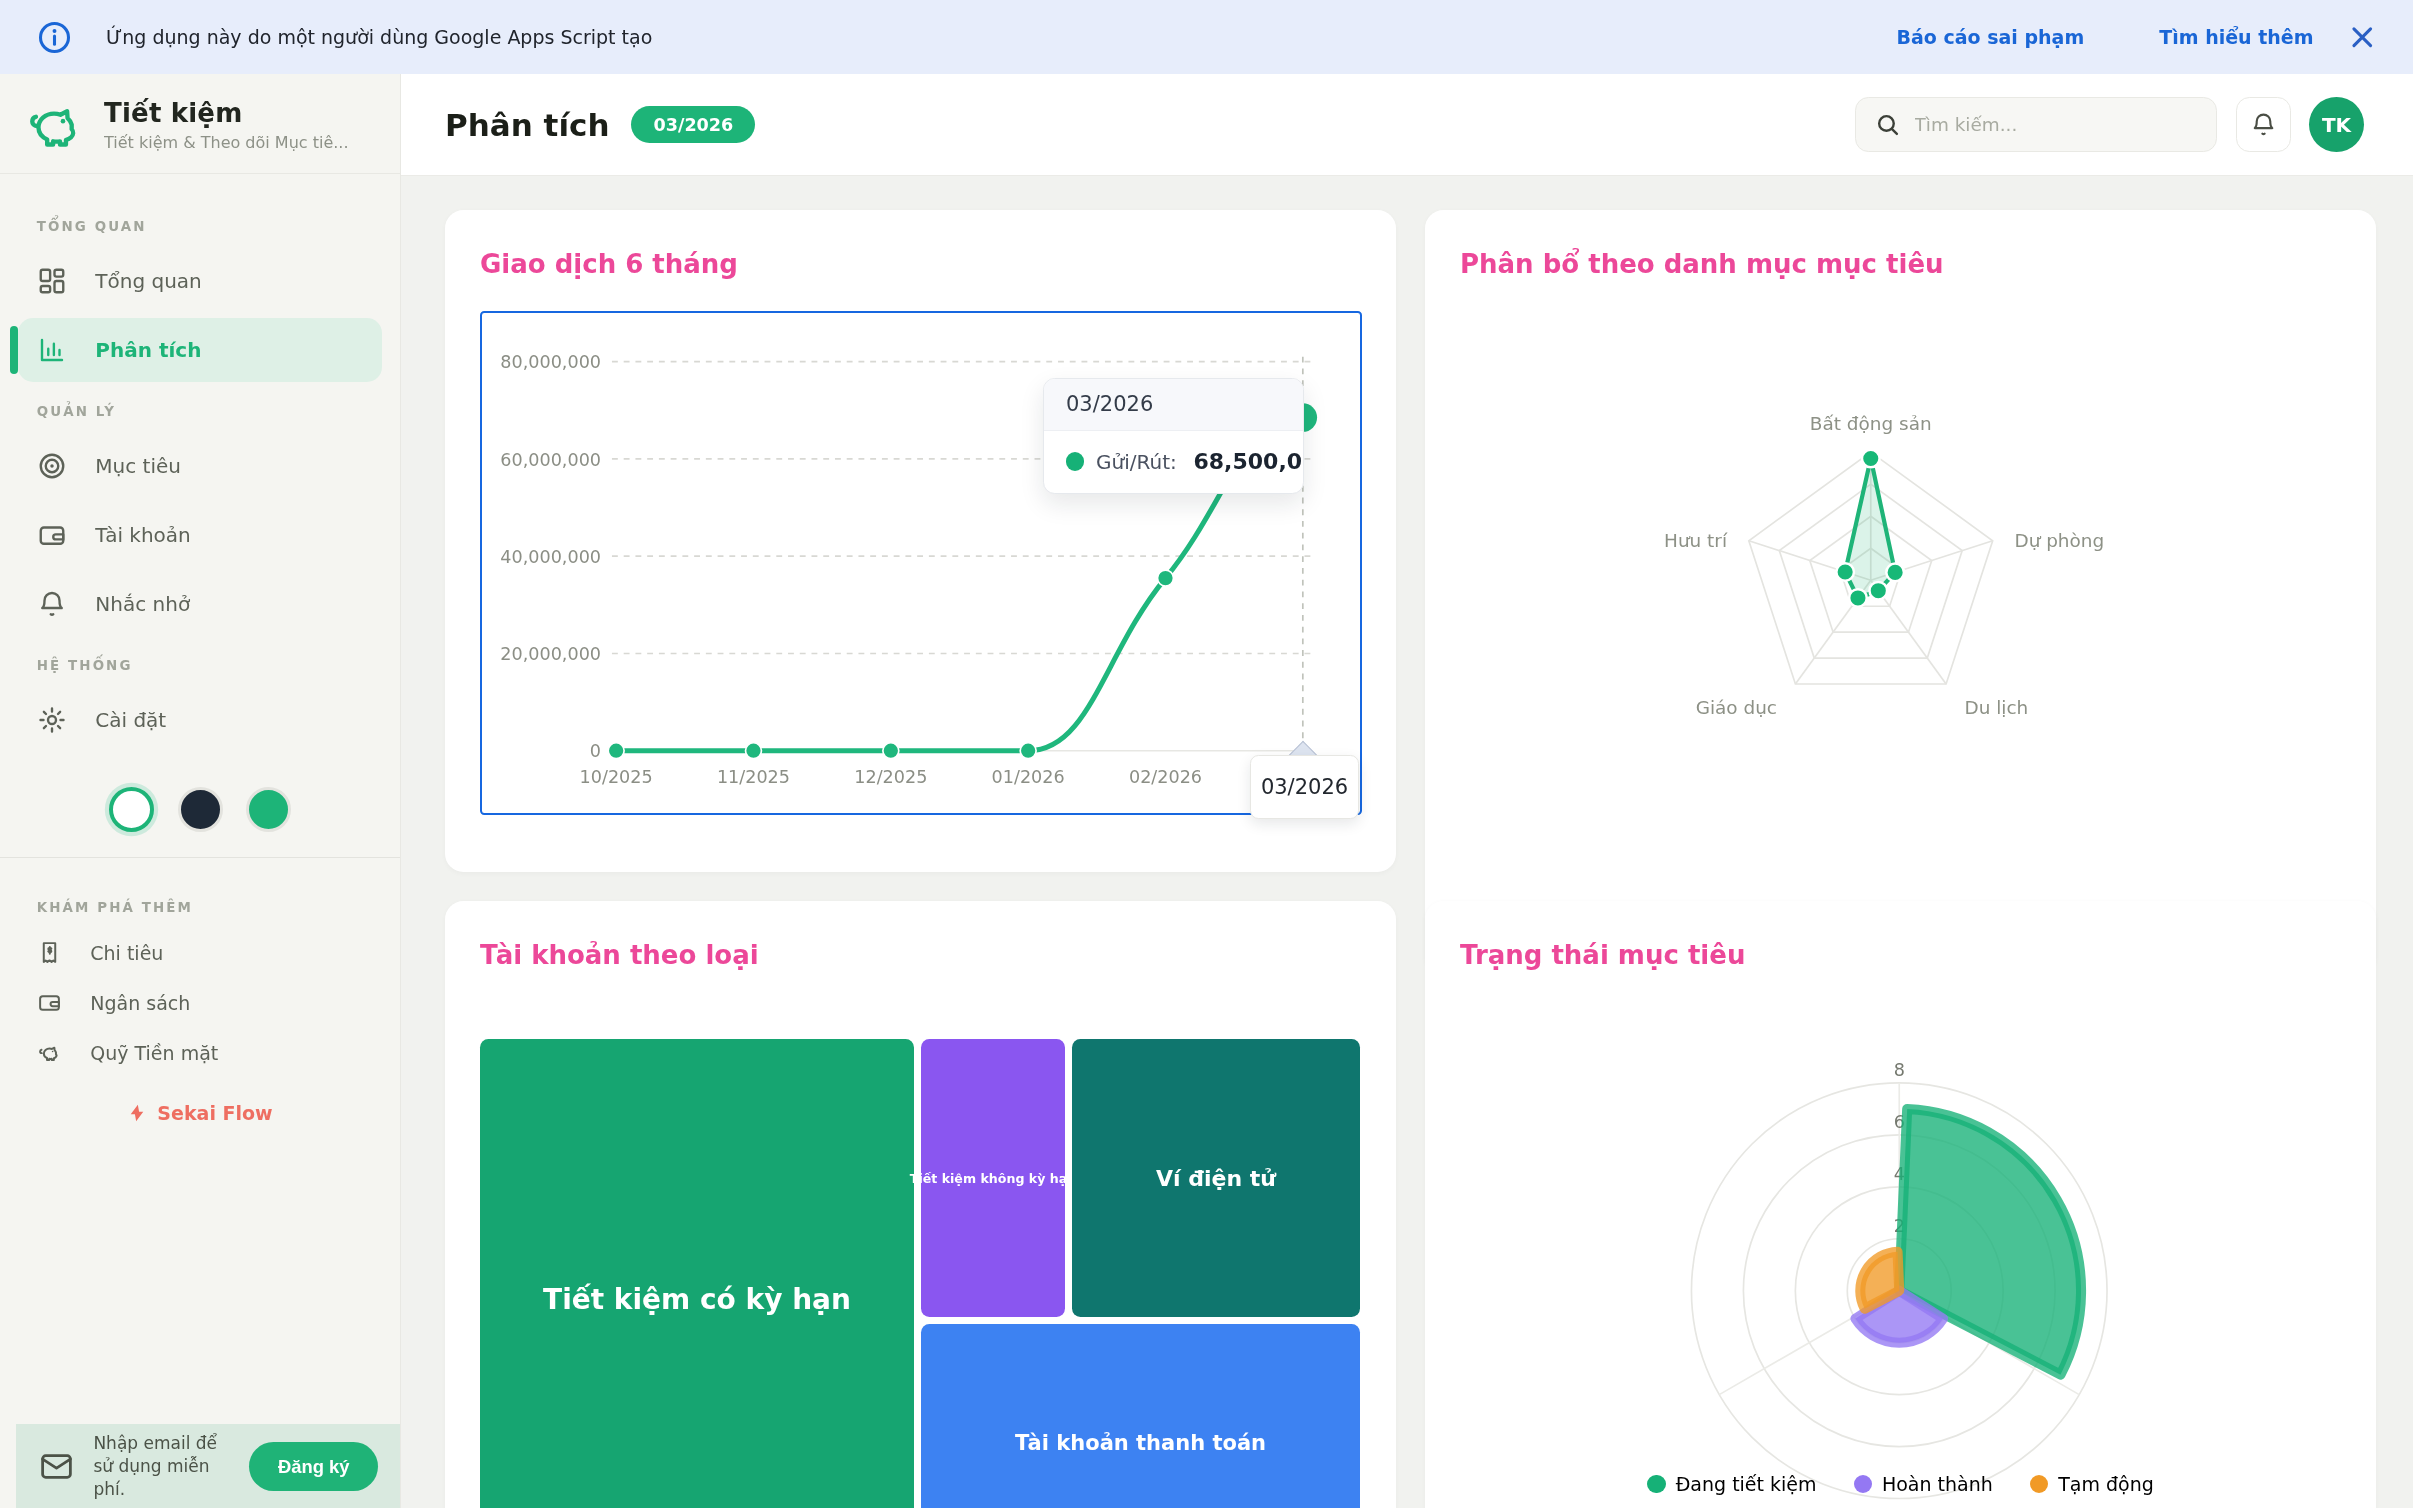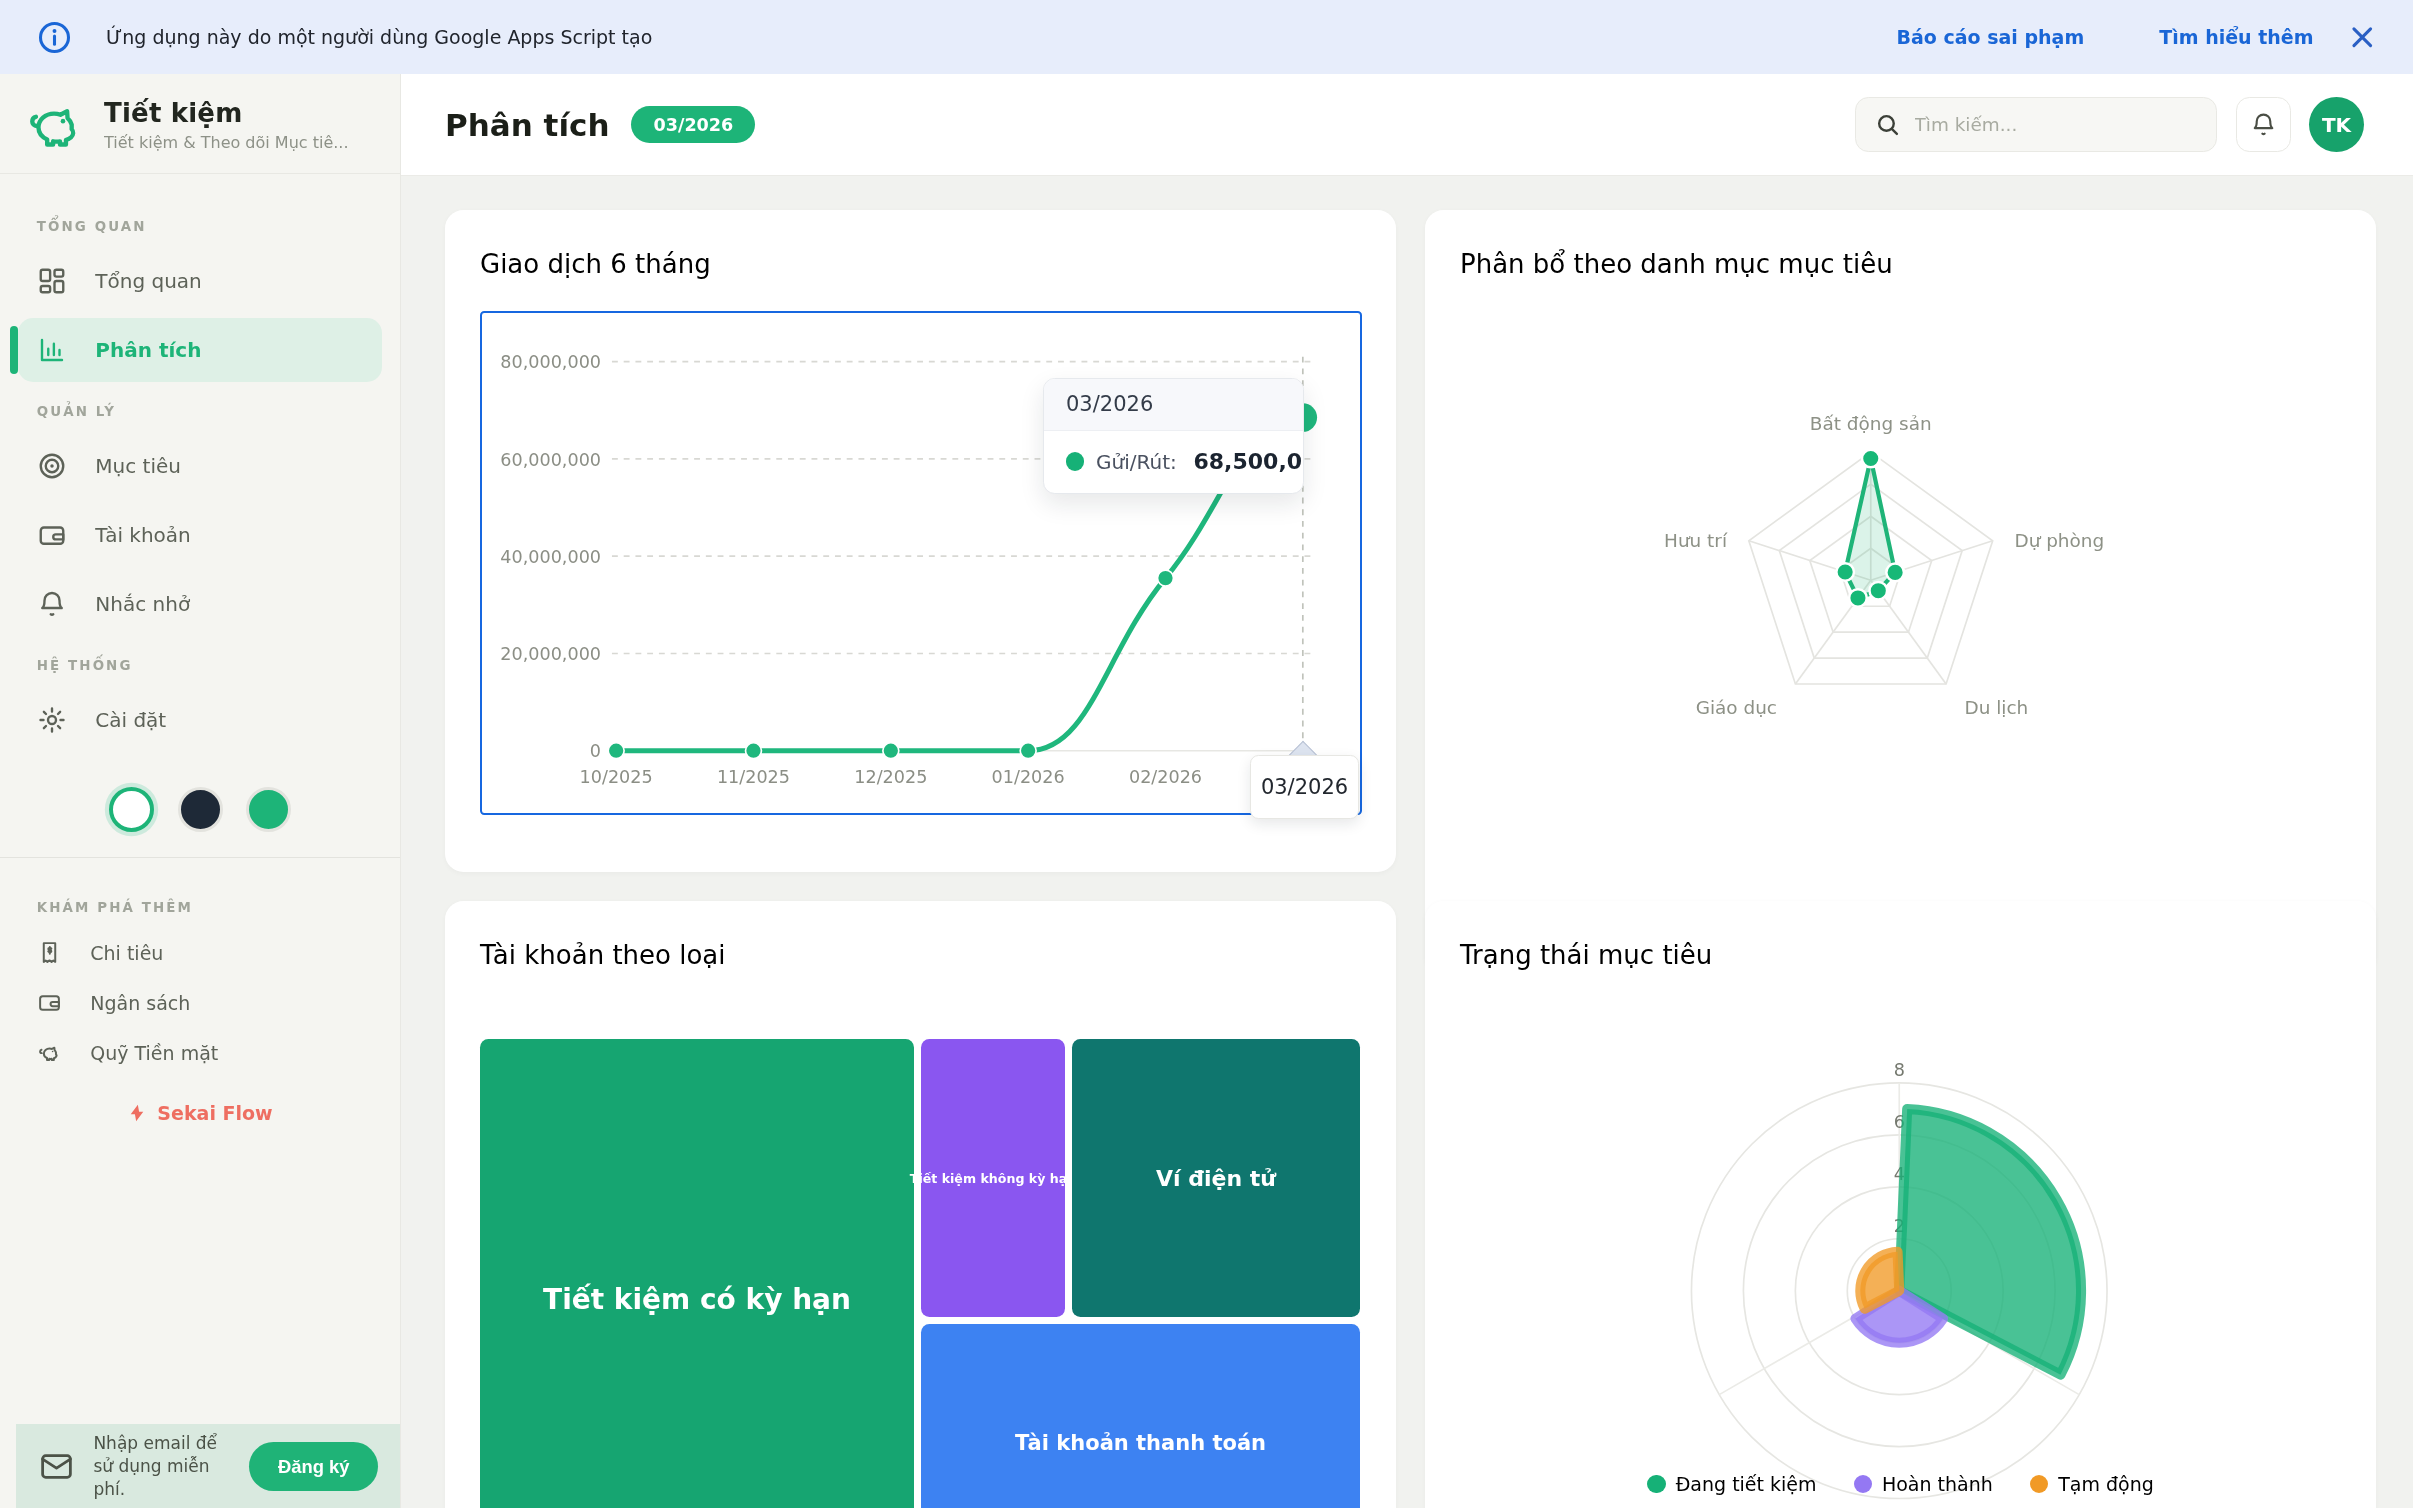--- a/index.html
+++ b/index.html
@@ -50,21 +50,21 @@
   .search-box svg { width:25px; height:25px; color:#3c4038; flex:none; }
   .search-box input { border:none; outline:none; background:transparent; font-size:18.4px; color:#3c4038; width:100%; font-family:inherit; }
   .search-box input::placeholder { color:#a8aba1; }
   .icon-btn { width:55px; height:55px; background:#fff; border:0.8px solid #e9e9e4; border-radius:13.4px; display:flex; align-items:center; justify-content:center; cursor:pointer; }
   .icon-btn svg { width:27px; height:27px; color:#4a4e45; }
   .avatar { width:55px; height:55px; border-radius:50%; background:#17a26b; color:#fff; font-size:20px; font-weight:700; display:flex; align-items:center; justify-content:center; cursor:pointer; }
 
   
   .content { position:absolute; left:401px; top:176px; width:2013px; height:1332px; background:#f1f2ef; }
   .card { position:absolute; background:#fff; border:0.8px solid #ececе8; border:0.8px solid #ececе8; border-radius:18.4px; box-shadow:0 1.7px 5px rgba(30,35,28,.03); }
-  .card-title { font-size:26px; font-weight:400; color:#000000; padding:39px 12px 0 35px; }
+  .card-title { font-size:26px; font-weight:700; color:#ec4899; padding:39px 12px 0 35px; }
   #card-transactions { left:44px; top:34px; width:951px; height:662px; }
   #card-allocation  { left:1024px; top:34px; width:951px; height:763px; }
   #card-accounts    { left:44px; top:725px; width:951px; height:670px; }
   #card-status      { left:1024px; top:725px; width:951px; height:670px; }
 
   .chartbox { position:absolute; left:35px; top:101px; width:882px; height:504px; border:2.5px solid #1667e0; border-radius:4.2px; overflow:visible; }
   .chartbox svg { position:absolute; left:0; top:0; }
 
   .tooltip { position:absolute; left:561px; top:65px; width:261px; background:#fff; border:0.8px solid #e6e9ed; border-radius:11.7px; box-shadow:0 10px 25px rgba(20,30,40,.10); overflow:hidden; z-index:3; }
   .tooltip-head { background:#f7f8fb; border-bottom:0.8px solid #edeff3; padding:13.4px 22px; font-size:21px; color:#343c49; }

